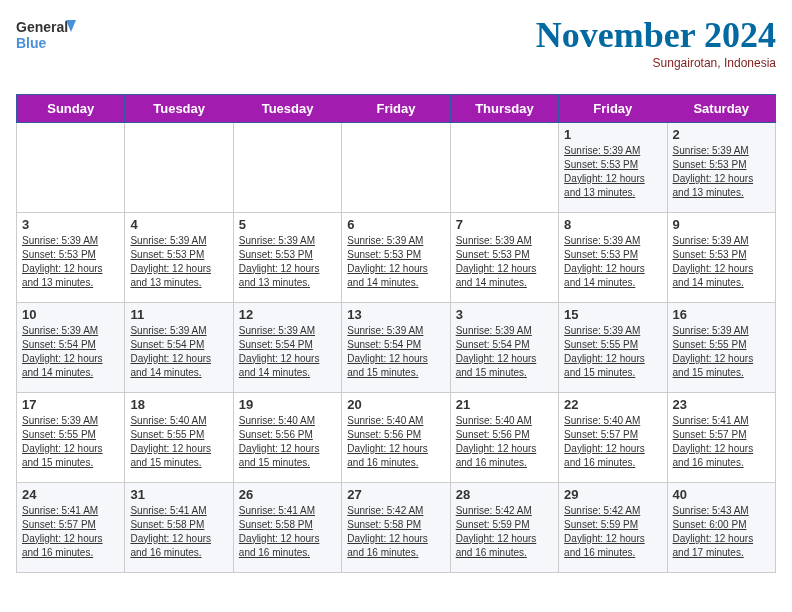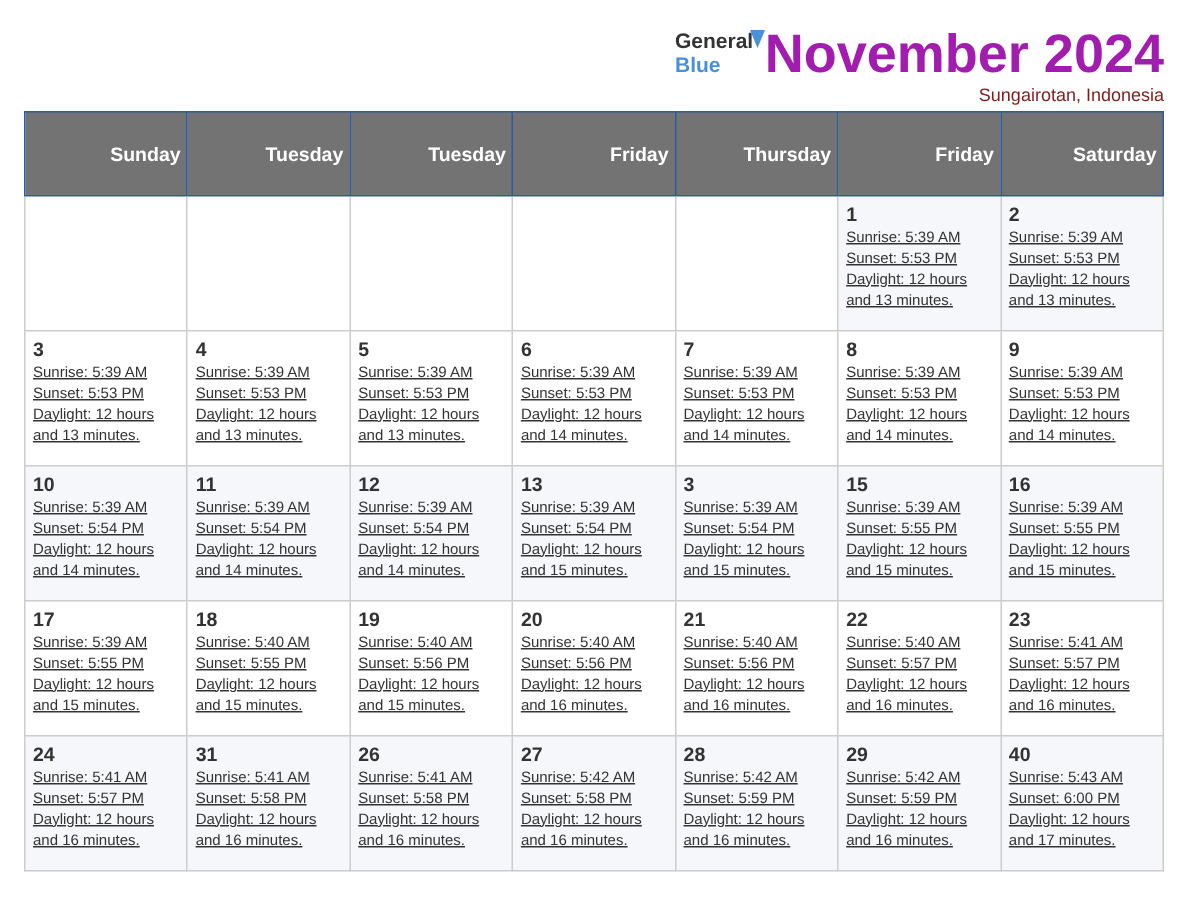--- a/index.html
+++ b/index.html
@@ -5,54 +5,55 @@
     * { box-sizing: border-box; margin: 0; padding: 0; }
     body {
       font-family: Arial, sans-serif;
       background: #fff;
       width: 792px;
       min-height: 612px;
       padding: 16px;
     }
     .header {
       display: flex;
-      justify-content: flex-end;
+      justify-content: space-between;
       align-items: flex-start;
-      margin-bottom: 4px;
+      margin-bottom: 24px;
     }
     .logo {
       display: flex;
       align-items: center;
       gap: 4px;
     }
     .title-block {
       text-align: right;
     }
     .month-title {
       font-size: 36px;
       font-weight: bold;
-      color: #a21caf;
+      color: #0369a1;
       line-height: 1.1;
+      font-family: Liberation Serif, serif;
     }
     .subtitle {
       font-size: 12px;
       color: #7f1d1d;
     }
     table {
       width: 100%;
       border-collapse: collapse;
       table-layout: fixed;
     }
     thead tr th {
-      background-color: #737373;
+      background-color: #a21caf;
       color: #fff;
       font-size: 13px;
       font-weight: bold;
-      padding: 20px 4px;
-      text-align: right;
+      padding: 6px 4px;
+      text-align: center;
       border: 1px solid #2e5ba0;
     }
     tbody tr td {
       border: 1px solid #ccc;
       vertical-align: top;
       padding: 4px 5px;
       height: 90px;
       background: #fff;
       font-size: 10.5px;
       color: #333;

